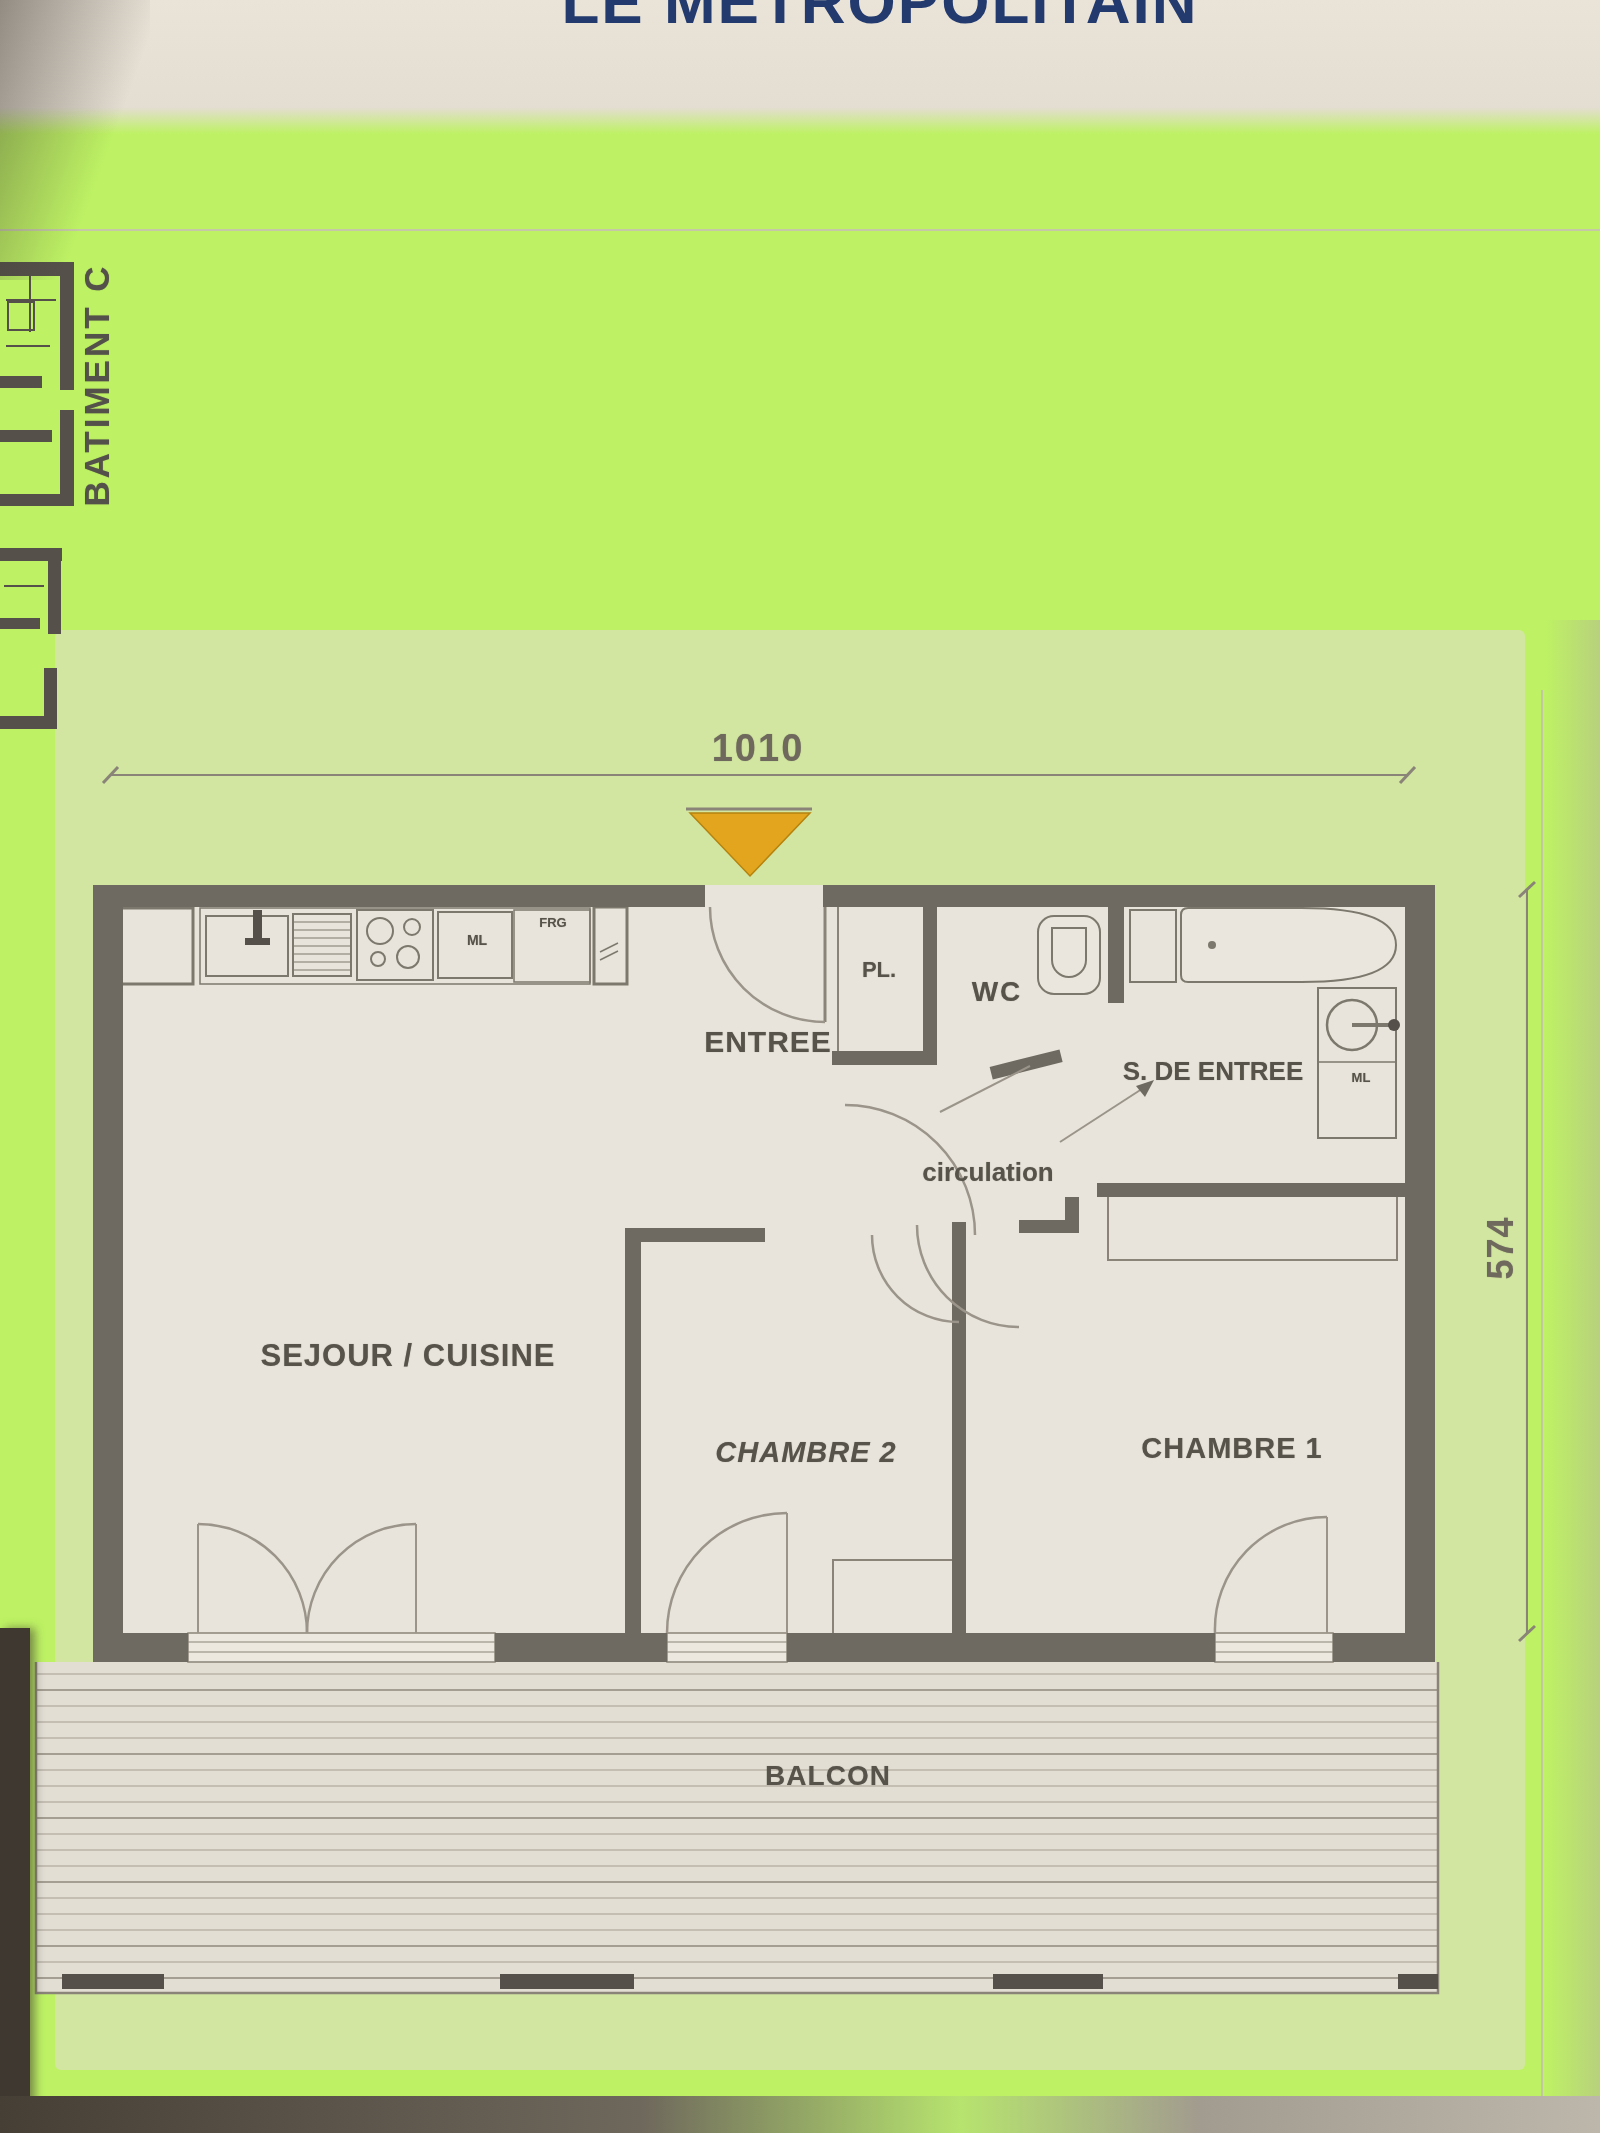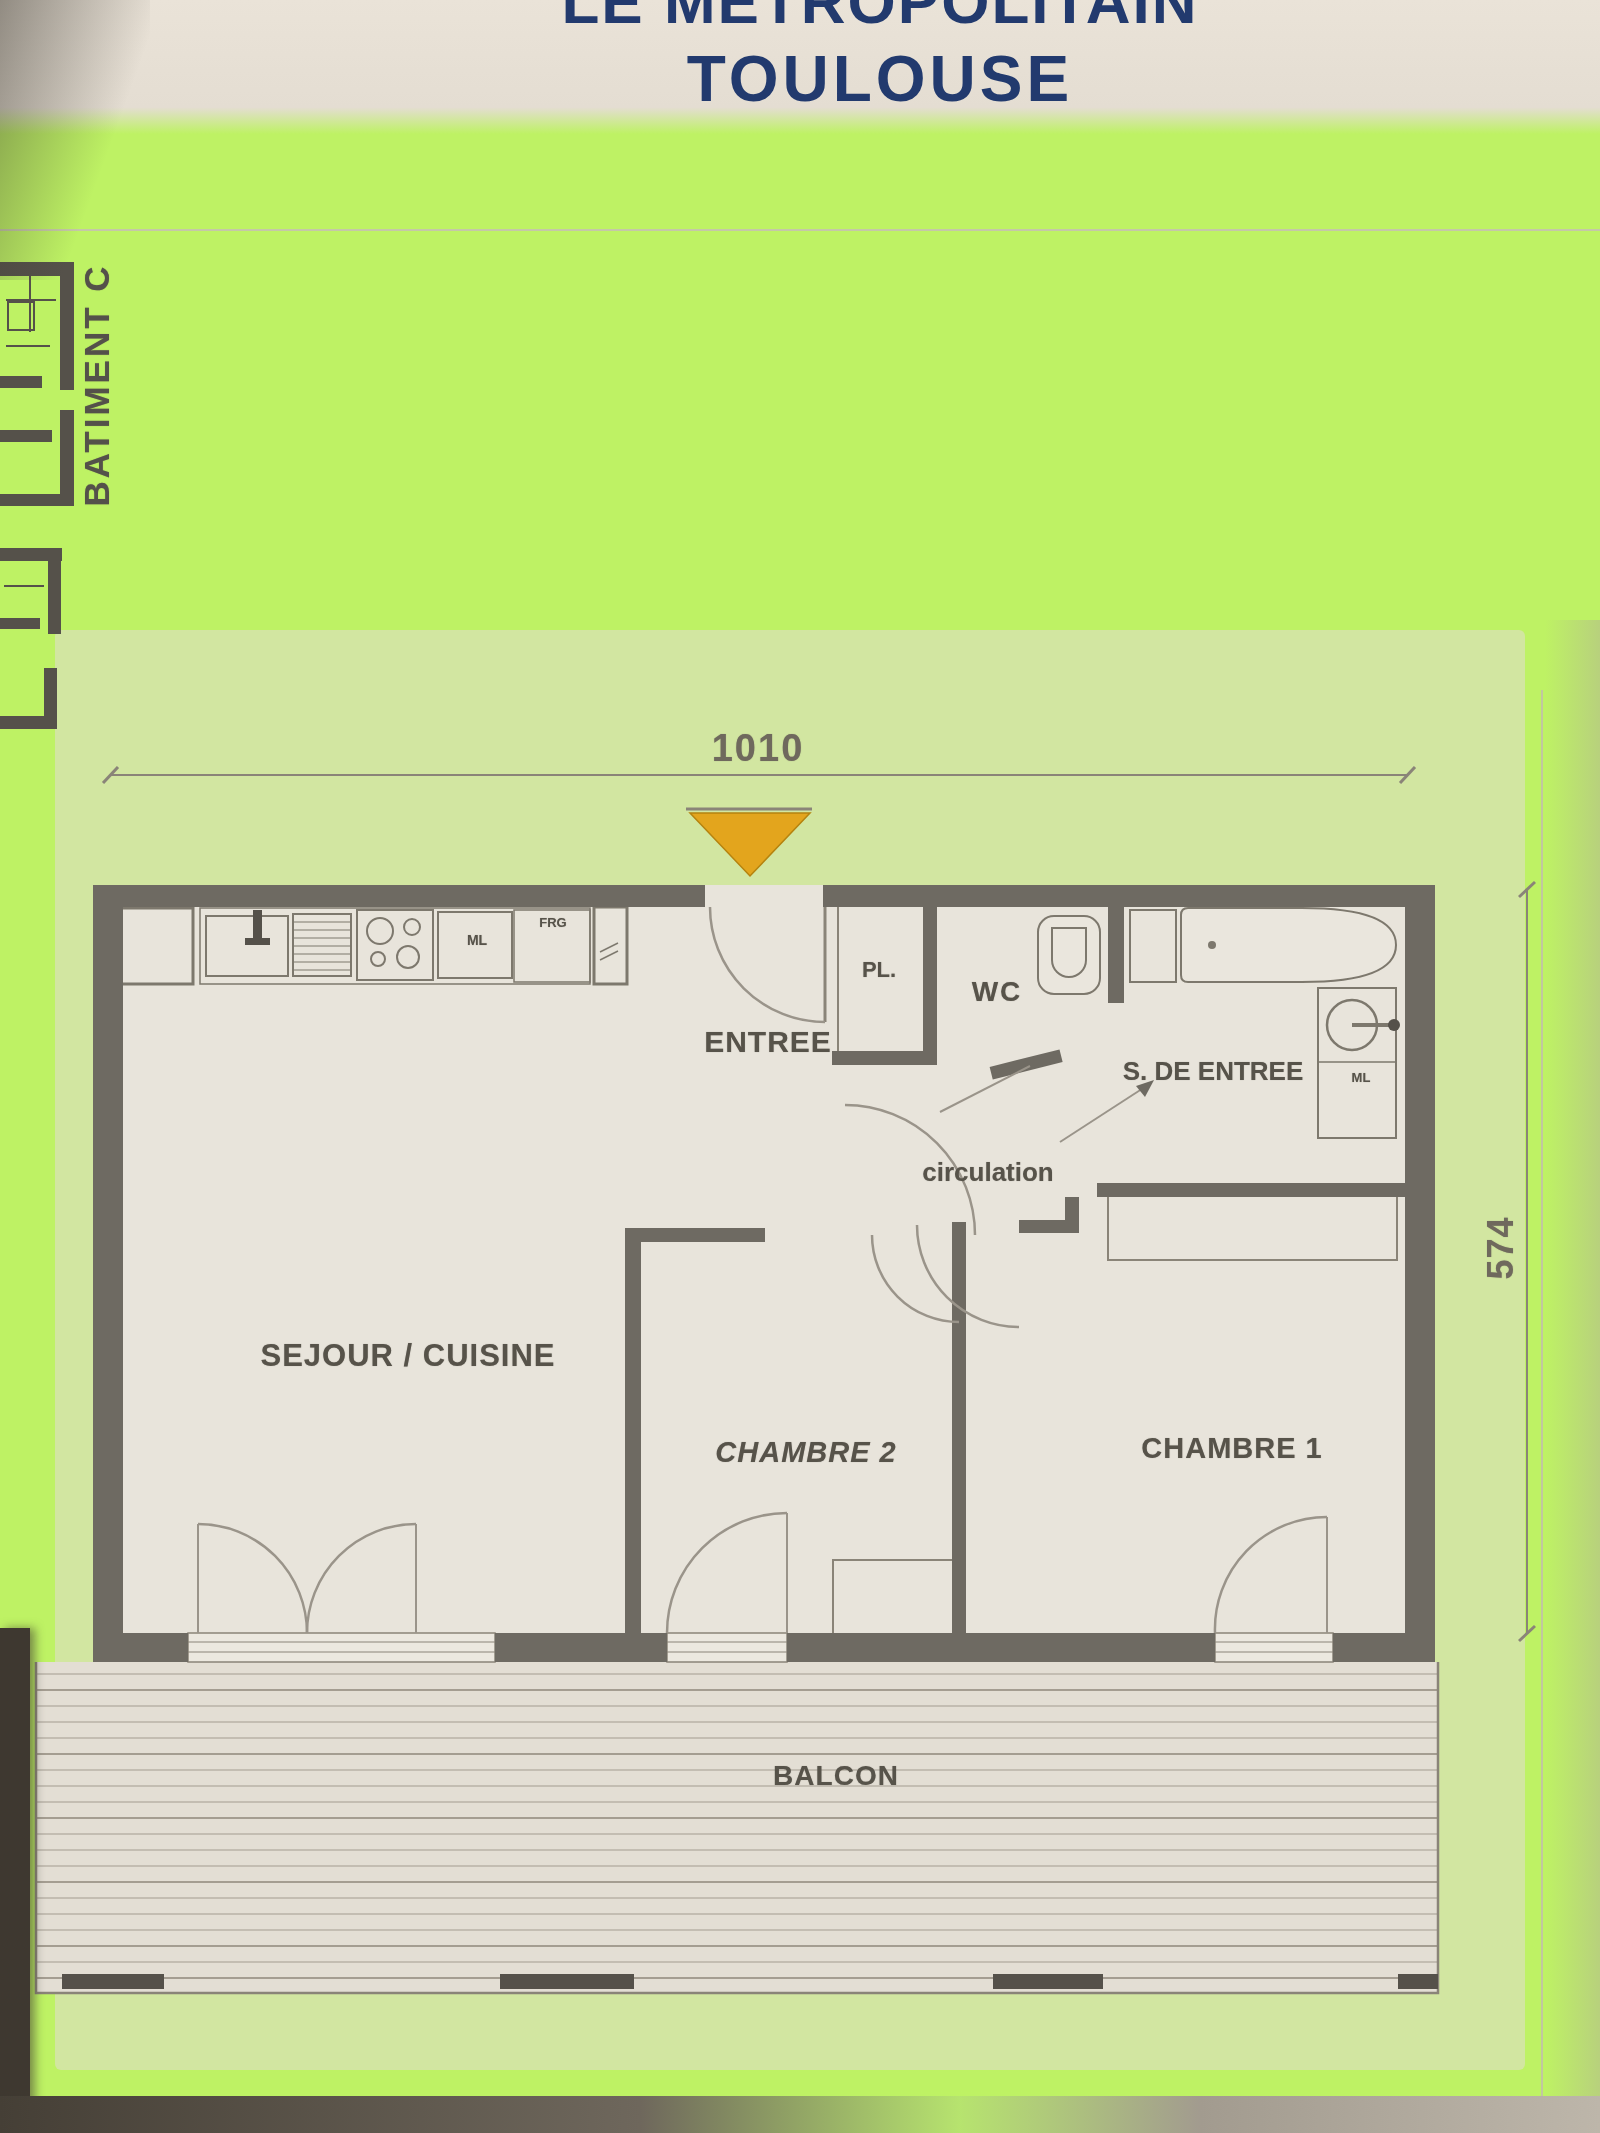--- a/index.html
+++ b/index.html
@@ -228,36 +228,35 @@
       <rect x="-18" y="548" width="80" height="13" stroke="none"></rect>
       <rect x="48" y="548" width="13" height="86" stroke="none"></rect>
       <rect x="-18" y="618" width="58" height="11" stroke="none"></rect>
       <rect x="44" y="668" width="13" height="60" stroke="none"></rect>
       <rect x="-18" y="716" width="75" height="13" stroke="none"></rect>
       <line x1="4" y1="586" x2="44" y2="586" stroke-width="2"></line>
     </g>
   </svg>
 
   <div class="title" style="left:880px;top:-34px;font-size:62px;letter-spacing:2px;">LE METROPOLITAIN</div>
-  <div class="title" style="left:880px;top:42px;font-size:64px;letter-spacing:4px;">TOULOUSE</div>
 
   <div class="lbl rot" style="left:97px;top:385px;font-size:35px;letter-spacing:3px;color:#54514a;">BATIMENT C</div>
 
   <div class="lbl dimtxt" style="left:758px;top:748px;font-size:38px;letter-spacing:2px;">1010</div>
   <div class="lbl rot dimtxt" style="left:1501px;top:1248px;font-size:36px;letter-spacing:1px;">574</div>
 
   <div class="lbl" style="left:768px;top:1042px;font-size:30px;letter-spacing:1px;">ENTREE</div>
   <div class="lbl" style="left:879px;top:970px;font-size:22px;">PL.</div>
   <div class="lbl" style="left:997px;top:992px;font-size:28px;letter-spacing:2px;">WC</div>
   <div class="lbl" style="left:1213px;top:1071px;font-size:26px;">S. DE ENTREE</div>
   <div class="lbl" style="left:988px;top:1172px;font-size:26px;font-weight:600;">circulation</div>
   <div class="lbl" style="left:408px;top:1356px;font-size:31px;letter-spacing:1px;">SEJOUR / CUISINE</div>
   <div class="lbl" style="left:806px;top:1452px;font-size:29px;letter-spacing:1px;font-style:italic;">CHAMBRE 2</div>
   <div class="lbl" style="left:1232px;top:1448px;font-size:29px;letter-spacing:1px;">CHAMBRE 1</div>
-  <div class="lbl" style="left:828px;top:1776px;font-size:28px;letter-spacing:1px;margin-left:8px;">BALCON</div>
+  <div class="lbl" style="left:828px;top:1776px;font-size:28px;letter-spacing:1px;">BALCON</div>
 
   <div class="lbl" style="left:477px;top:940px;font-size:14px;">ML</div>
   <div class="lbl" style="left:553px;top:922px;font-size:13px;">FRG</div>
   <div class="lbl" style="left:1361px;top:1077px;font-size:13px;">ML</div>
 
   <div class="edge-line"></div>
   <div class="right-edge"></div>
   <div class="shadow-topleft"></div>
   <div class="shadow-left-bottom"></div>
   <div class="shadow-bottom"></div>

